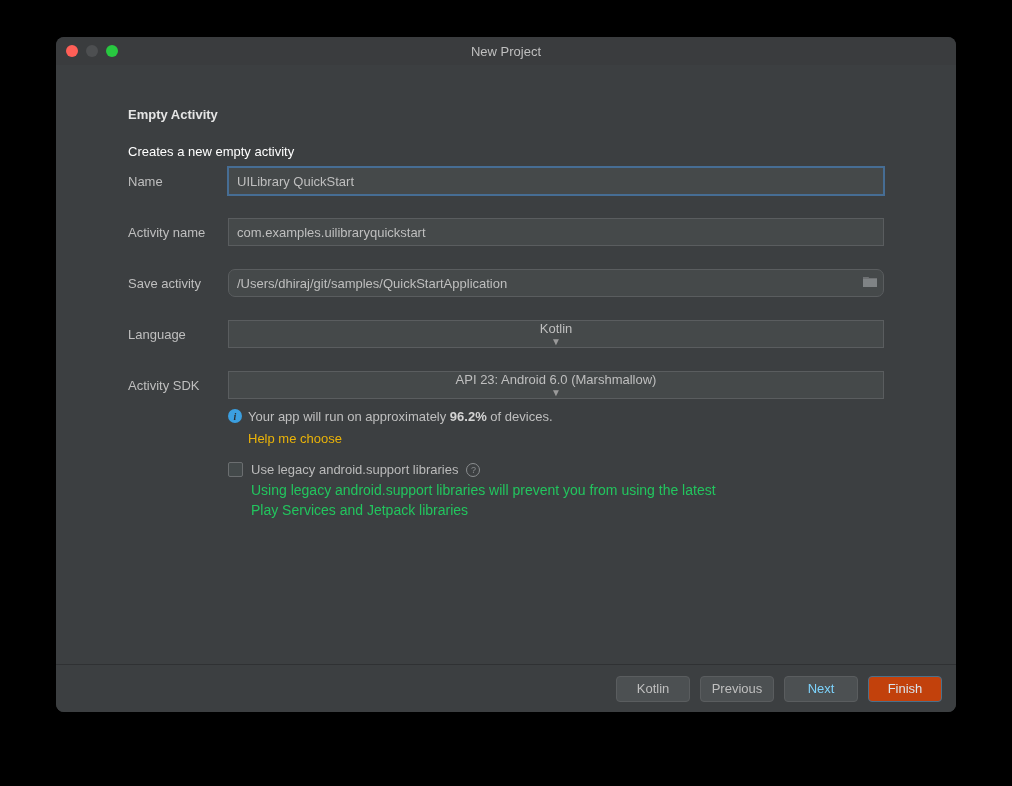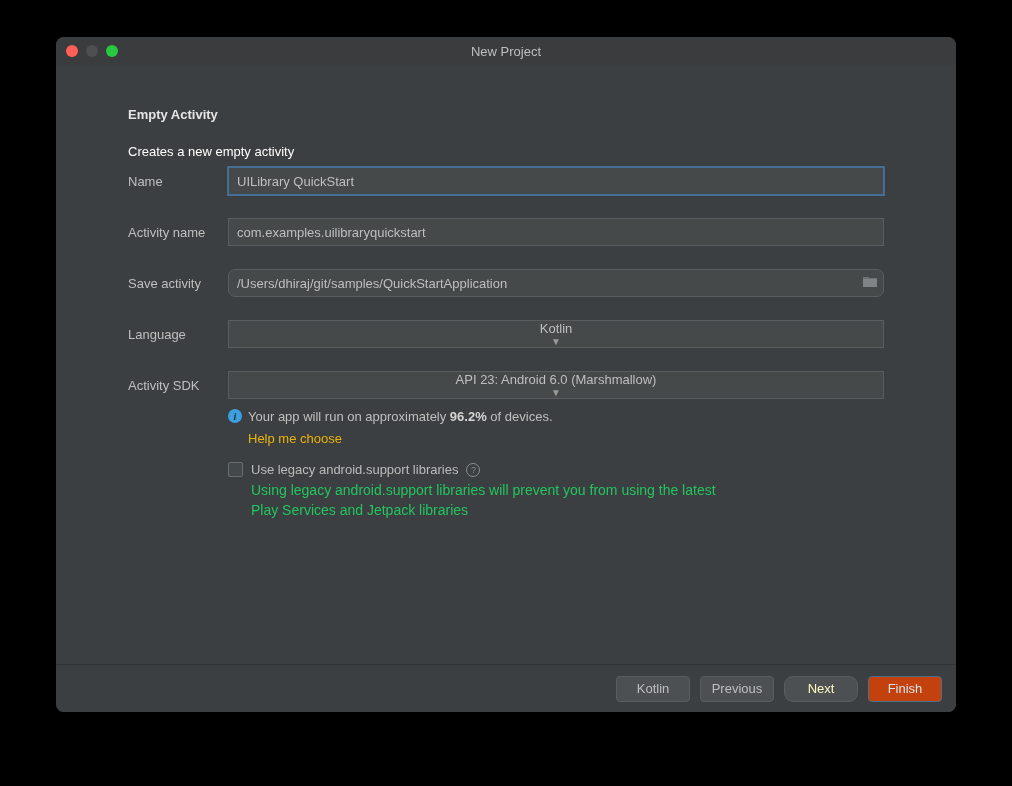--- a/index.html
+++ b/index.html
@@ -190,23 +190,22 @@
     height: 26px;
     background: #4c5052;
     border: 1px solid #5a5d5f;
     color: #bfbfbf;
     border-radius: 4px;
     font-size: 13px;
     cursor: pointer;
     padding: 0 10px;
   }
   .btn:disabled {
-    color: #fef9c3;
+    color: #7dd3fc;
     cursor: default;
-    border-radius: 9px;
   }
   .btn.primary {
     background: #c2410c;
     border-color: #4a708b;
     color: #d9e3ec;
   }
 </style>
 </head>
 <body>
 

